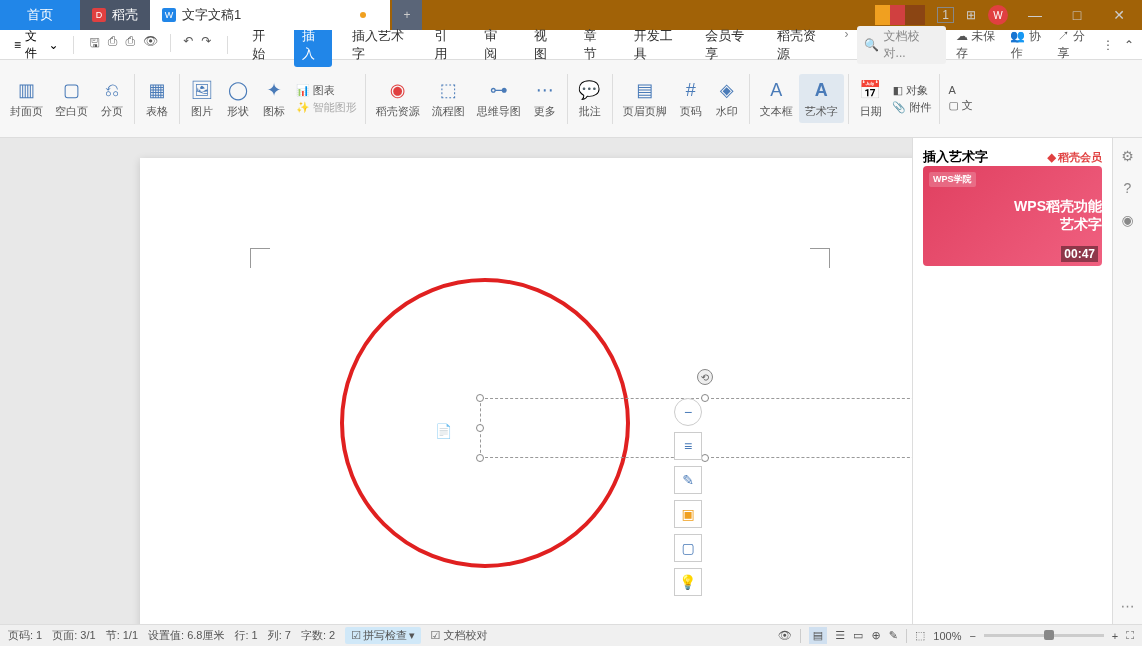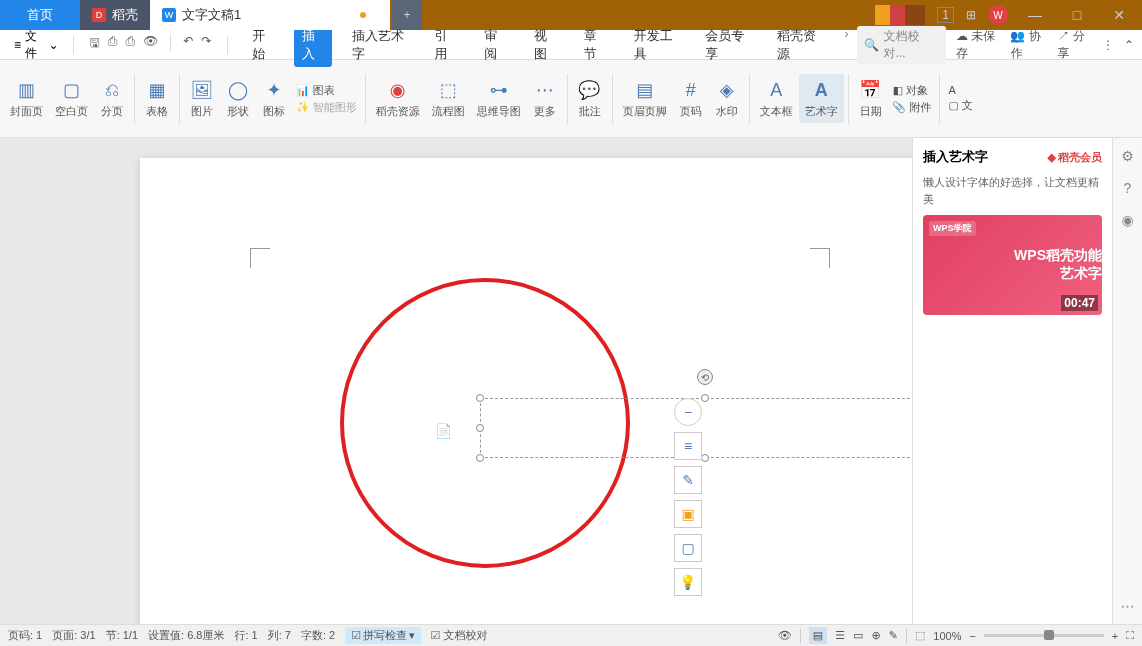--- a/index.html
+++ b/index.html
@@ -286,21 +286,20 @@
   </div>
 
   <div class="side-panel">
     <div class="side-title">
       <span>插入艺术字</span>
       <span class="side-badge">
           <span style="color:#e04040;">◆</span>
           <span>稻壳会员</span>
         </span>
     </div>
-    <div class="side-desc">懒人设计字体的好选择，让文档更精美</div>
     <div class="side-banner">
       <span class="side-banner-label">WPS学院</span>
       <span>WPS稻壳功能</span>
       <span>艺术字</span>
       <span class="side-banner-time">00:47</span>
     </div>
   </div>
 
   <div class="side-icons">
     <span>⚙</span>

